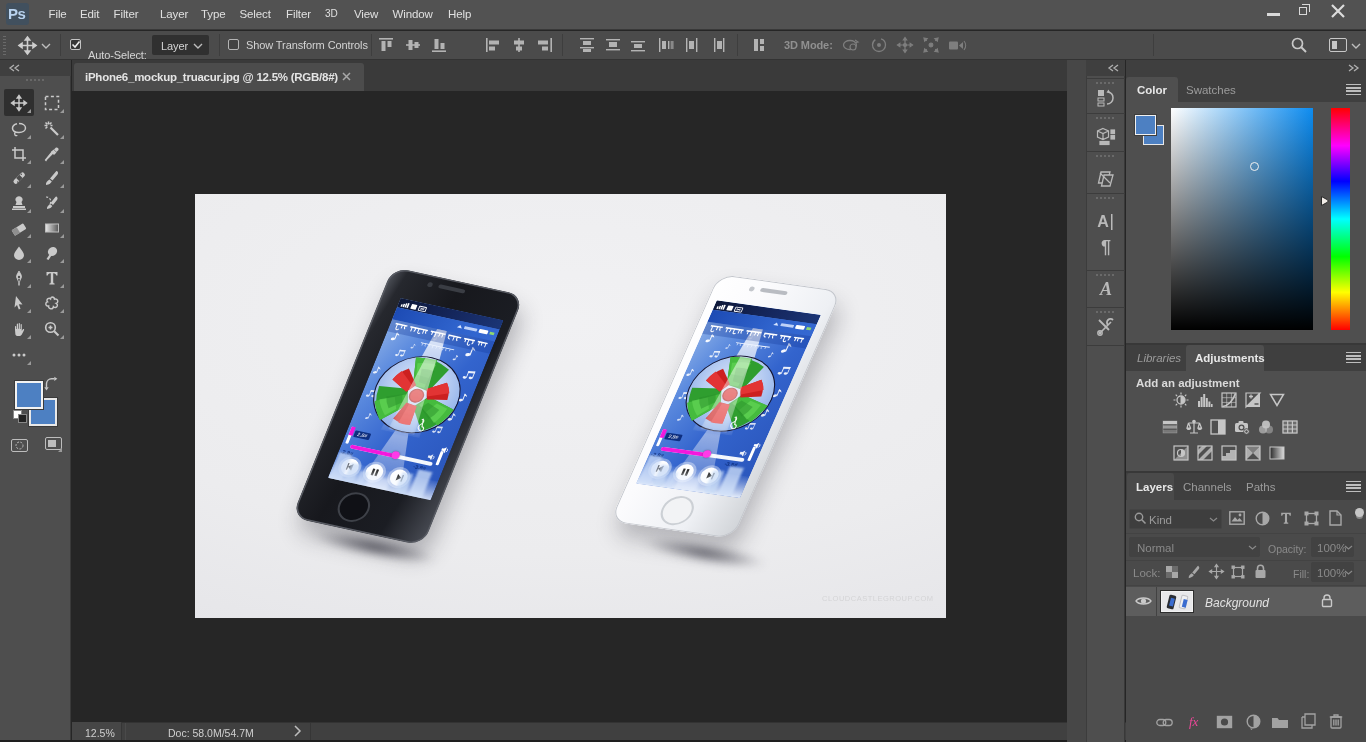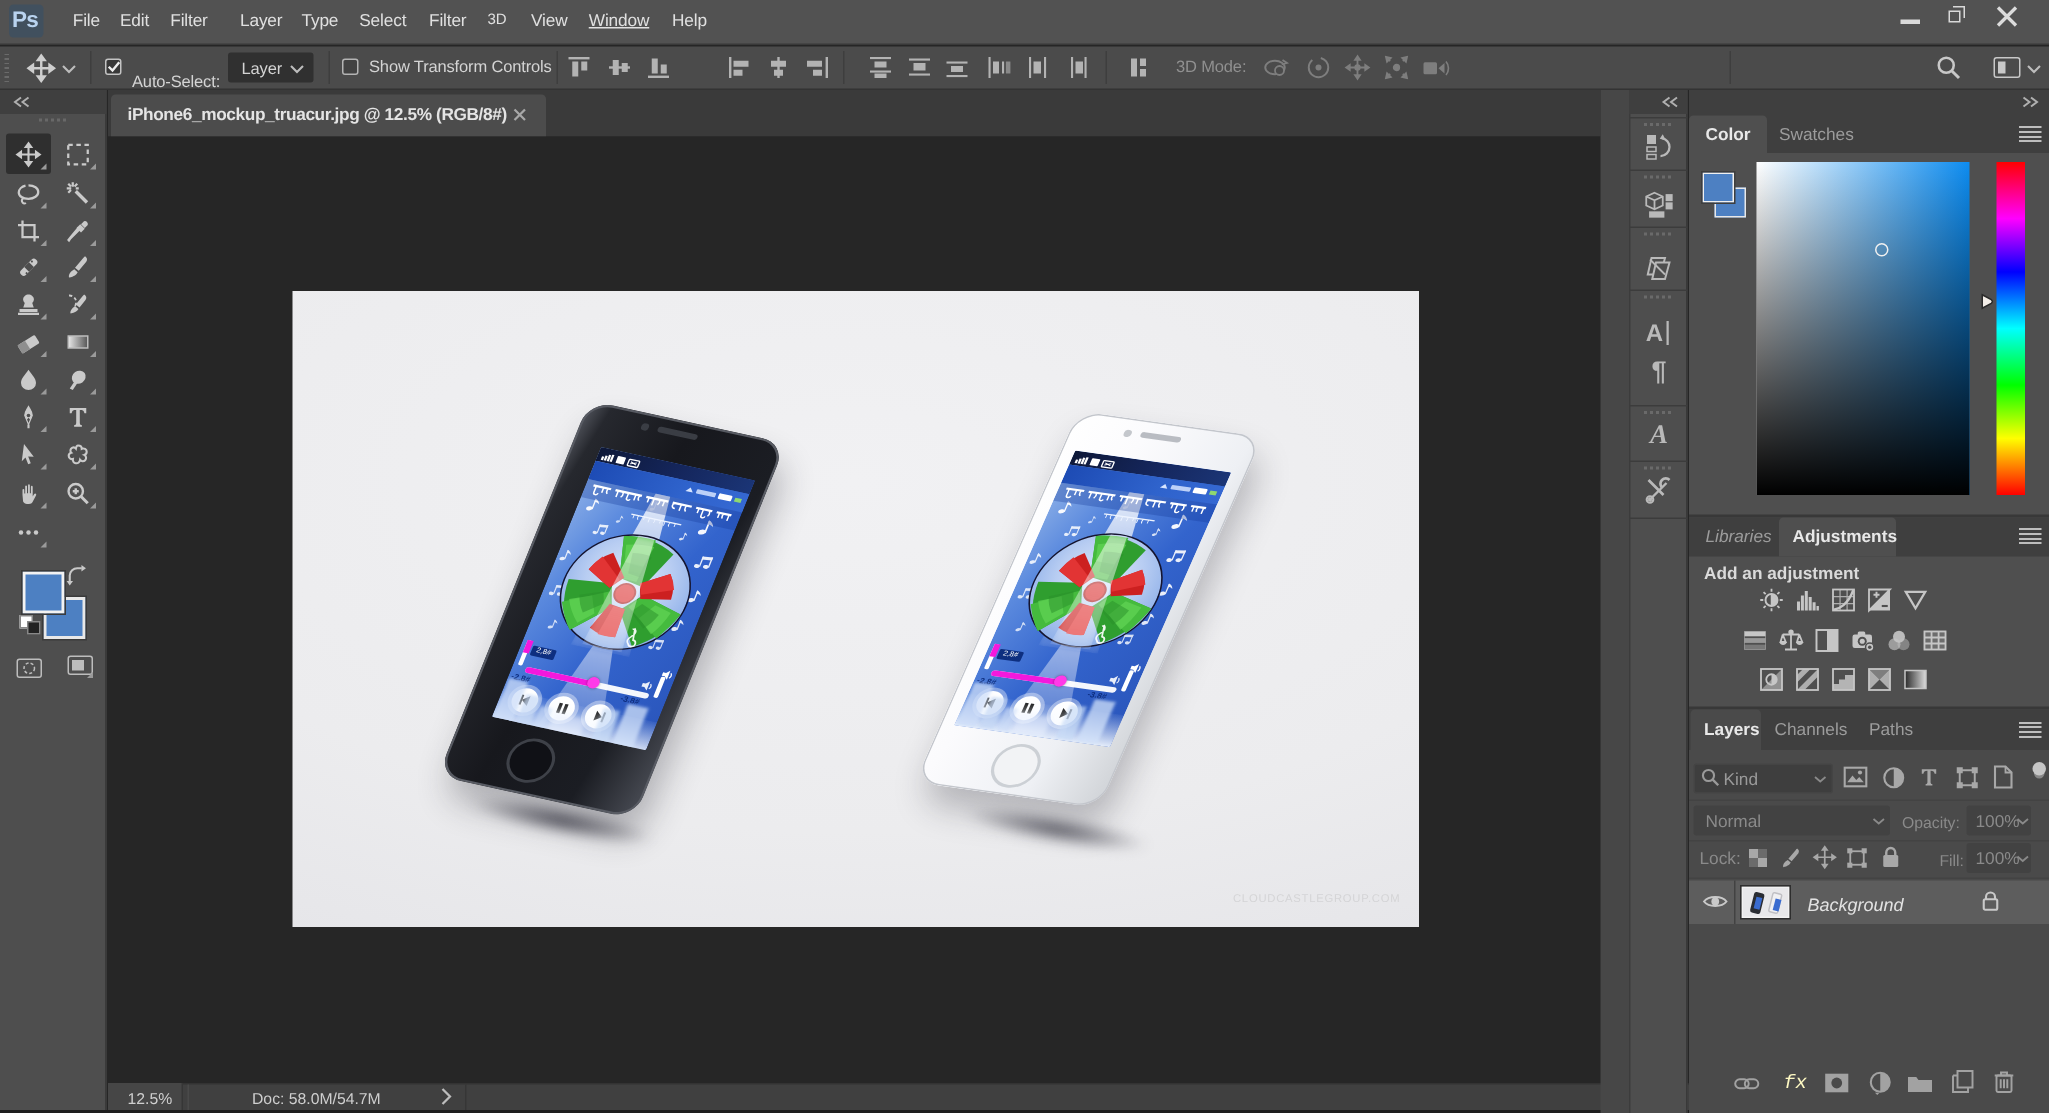--- a/index.html
+++ b/index.html
@@ -1,37 +1,37 @@
 <!DOCTYPE html>
 <html><head><meta charset="utf-8"><style>
 *{margin:0;padding:0;box-sizing:border-box;}
 html,body{width:1366px;height:742px;overflow:hidden;background:#262626;
  font-family:"Liberation Sans",sans-serif;}
 .abs{position:absolute;}
 #app{position:relative;width:1366px;height:742px;}
 .sep{position:absolute;width:1px;background:#3e3e3e;top:34px;height:22px;}
 .txt{position:absolute;color:#d4d4d4;font-size:11px;line-height:1;letter-spacing:-0.1px;}
-.gray{color:#999;}
+.gray{color:#999;font-weight:bold;}
 svg{position:absolute;overflow:visible;}
 </style></head><body>
 <div id="app">
 
 <div class="abs" style="left:0;top:0;width:1366px;height:30px;background:#525252;border-bottom:1px solid #393939;"></div>
 <div class="abs" style="left:6px;top:3px;width:23px;height:22px;background:#41505e;border-radius:3px;"></div>
 <div class="abs" style="left:8px;top:5px;color:#b9d3ef;font-size:15px;font-weight:bold;letter-spacing:-0.5px;">Ps</div>
 <div class="txt" style="left:48.5px;top:9px;color:#e0e0e0;font-size:11.5px;">File</div>
 <div class="txt" style="left:80px;top:9px;color:#e0e0e0;font-size:11.5px;">Edit</div>
 <div class="txt" style="left:113.5px;top:9px;color:#e0e0e0;font-size:11.5px;">Filter</div>
 <div class="txt" style="left:160px;top:9px;color:#e0e0e0;font-size:11.5px;">Layer</div>
 <div class="txt" style="left:201px;top:9px;color:#e0e0e0;font-size:11.5px;">Type</div>
 <div class="txt" style="left:239.5px;top:9px;color:#e0e0e0;font-size:11.5px;">Select</div>
 <div class="txt" style="left:286px;top:9px;color:#e0e0e0;font-size:11.5px;">Filter</div>
 <div class="txt" style="left:325px;top:9px;color:#e0e0e0;font-size:10px;">3D</div>
 <div class="txt" style="left:354px;top:9px;color:#e0e0e0;font-size:11.5px;">View</div>
-<div class="txt" style="left:392.5px;top:9px;color:#e0e0e0;font-size:11.5px;text-decoration:underline;">Window</div>
+<div class="txt" style="left:392.5px;top:9px;color:#e0e0e0;font-size:11.5px;">Window</div>
 <div class="txt" style="left:448px;top:9px;color:#e0e0e0;font-size:11.5px;">Help</div>
 <div class="abs" style="left:1267px;top:13px;width:13px;height:3px;background:#d9d9d9;"></div>
 <div class="abs" style="left:1299px;top:7px;width:8px;height:8px;border:1.5px solid #d9d9d9;"></div>
 <div class="abs" style="left:1302px;top:4px;width:8px;height:8px;border:1.5px solid #d9d9d9;border-left:none;border-bottom:none;"></div>
 <svg style="left:1331px;top:4px;" width="14" height="14">
       <path d="M1 1 L13 13 M13 1 L1 13" stroke="#dcdcdc" stroke-width="2.2"></path>
     </svg>
 <div class="abs" style="left:0;top:31px;width:1366px;height:29px;background:#4b4b4b;border-bottom:1px solid #333;"></div>
 <div class="abs" style="left:3px;top:36px;width:3px;height:19px;background:repeating-linear-gradient(180deg,#6a6a6a 0 1px,transparent 1px 3px);"></div>
 <svg style="left:19px;top:37px;" width="17" height="17" viewBox="0 0 17 17">
@@ -732,21 +732,21 @@
       <path d="M3 5.5 L3 4 a3 3 0 0 1 6 0 L9 5.5" fill="none" stroke="#c9c9c9" stroke-width="1.4"></path>
       <rect x="1.5" y="5.5" width="9" height="7" rx="1" fill="none" stroke="#c9c9c9" stroke-width="1.4"></rect>
     </svg>
 <div class="abs" style="left:1126px;top:710px;width:240px;height:32px;background:#4a4a4a;"></div>
 <svg style="left:1156px;top:718px;" width="17" height="9" viewBox="0 0 17 9">
       <g stroke="#a2a2a2" stroke-width="1.3" fill="none">
         <rect x="0.8" y="1.5" width="9" height="6" rx="3"></rect>
         <rect x="7.2" y="1.5" width="9" height="6" rx="3"></rect>
       </g>
     </svg>
-<div class="abs" style="left:1189px;top:714px;color:#fef9c3;font-size:13px;font-style:italic;font-family:Liberation Mono, monospace;">fx</div>
+<div class="abs" style="left:1189px;top:714px;color:#ec4899;font-size:13px;font-style:italic;font-family:Liberation Serif, serif;">fx</div>
 <svg style="left:1216px;top:715px;" width="17" height="14" viewBox="0 0 17 14">
       <rect x="0.8" y="0.8" width="15.4" height="12.4" fill="#a2a2a2"></rect>
       <circle cx="8.5" cy="7" r="3.6" fill="#4a4a4a"></circle>
     </svg>
 <svg style="left:1246px;top:714px;" width="15" height="15" viewBox="0 0 15 15">
       <circle cx="7.5" cy="7.5" r="6.3" fill="none" stroke="#a2a2a2" stroke-width="1.4"></circle>
       <path d="M7.5 1.2 A6.3 6.3 0 0 1 7.5 13.8 Z" fill="#a2a2a2"></path>
       <path d="M4 14.5 L7 14.5 L5.5 16 Z" fill="#a2a2a2"></path>
     </svg>
 <svg style="left:1271px;top:716px;" width="18" height="13" viewBox="0 0 18 13">

